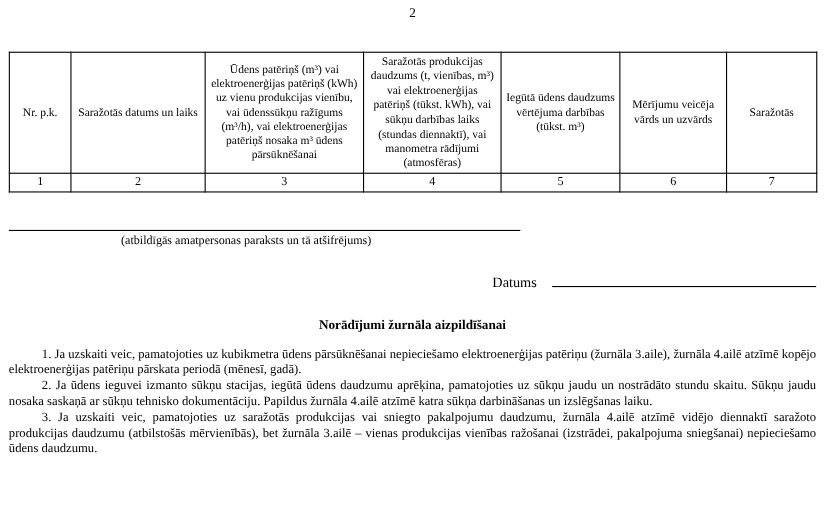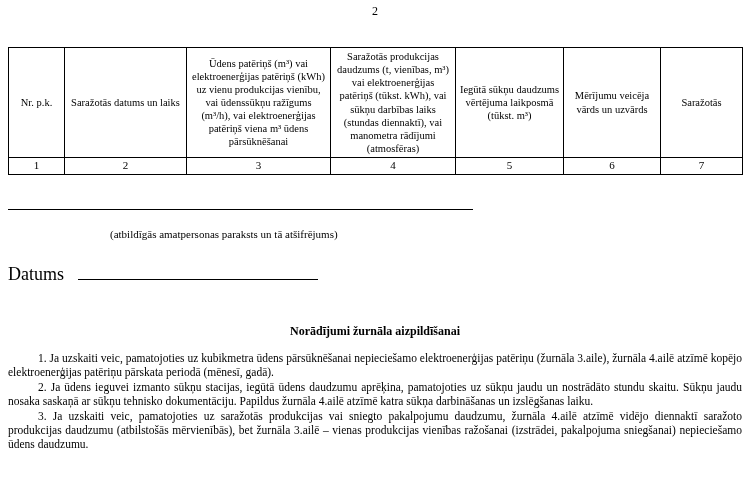--- a/index.html
+++ b/index.html
@@ -43,36 +43,37 @@
   }
   .signature-block { margin-top: 34px; }
   .signature-line {
     width: 465px;
     border-bottom: 1px solid #000000;
     height: 1px;
   }
   .signature-caption {
     font-size: 11px;
     margin-left: 102px;
-    margin-top: 18px;
+    margin-top: 3px;
   }
   .date-row {
     margin-top: 24px;
-    font-size: 18px;
+    font-size: 13px;
+    text-align: right;
   }
   .date-line {
     display: inline-block;
     width: 240px;
     border-bottom: 1px solid #000000;
     height: 12px;
     margin-left: 14px;
     vertical-align: baseline;
   }
   .instructions-heading {
-    margin-top: 39px;
+    margin-top: 23px;
     text-align: center;
     font-weight: bold;
     font-size: 12px;
   }
   .instructions {
     margin-top: 12px;
     font-family: Liberation Serif, serif;
   }
   .instructions p {
     font-size: 11.5px;
@@ -96,23 +97,23 @@
       <col style="width:144px">
       <col style="width:125px">
       <col style="width:108px">
       <col style="width:97px">
       <col style="width:82px">
     </colgroup>
     <tbody>
       <tr class="header-row">
         <td>Nr. p.k.</td>
         <td>Saražotās datums un laiks</td>
-        <td>Ūdens patēriņš (m³) vai elektroenerģijas patēriņš (kWh) uz vienu produkcijas vienību, vai ūdenssūkņu ražīgums (m³/h), vai elektroenerģijas patēriņš viena m³ ūdens pārsūknēšanai</td>
+        <td>Ūdens patēriņš (m³) vai elektroenerģijas patēriņš (kWh) uz vienu produkcijas vienību, vai ūdenssūkņu ražīgums (m³/h), vai elektroenerģijas patēriņš nosaka m³ ūdens pārsūknēšanai</td>
         <td>Saražotās produkcijas daudzums (t, vienības, m³) vai elektroenerģijas patēriņš (tūkst. kWh), vai sūkņu darbības laiks (stundas diennaktī), vai manometra rādījumi (atmosfēras)</td>
-        <td>Iegūtā sūkņu daudzums vērtējuma laikposmā (tūkst. m³)</td>
+        <td>Iegūtā ūdens daudzums vērtējuma darbības (tūkst. m³)</td>
         <td>Mērījumu veicēja vārds un uzvārds</td>
         <td>Saražotās</td>
       </tr>
       <tr class="numbers-row">
         <td>1</td>
         <td>2</td>
         <td>3</td>
         <td>4</td>
         <td>5</td>
         <td>6</td>

